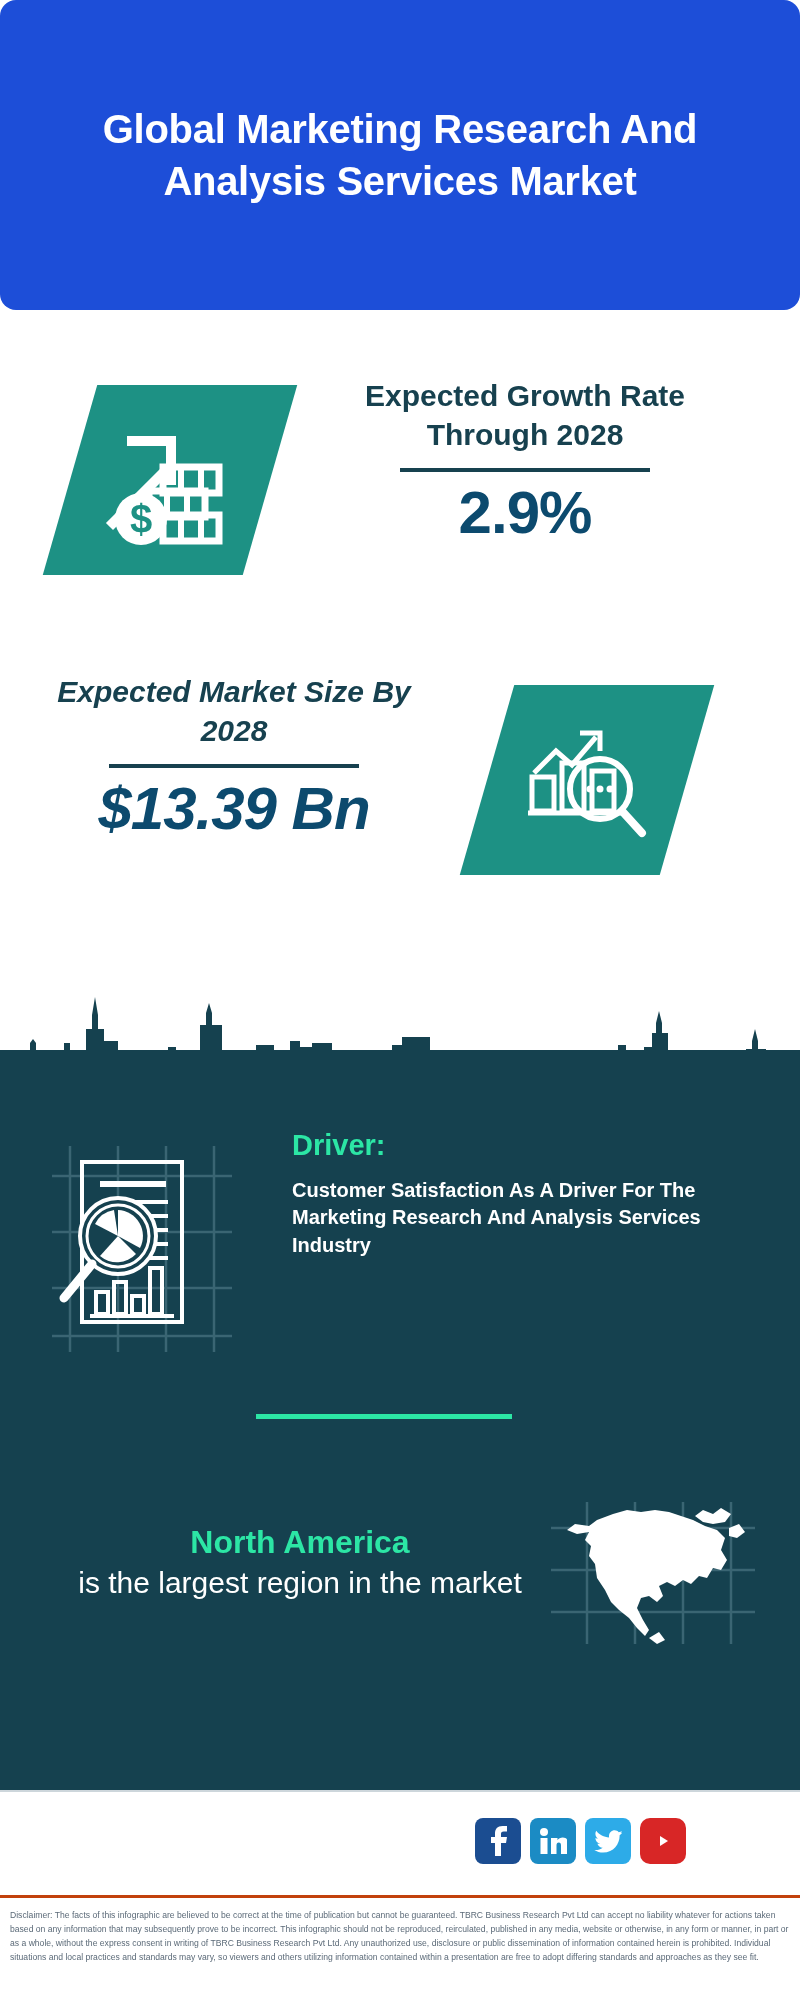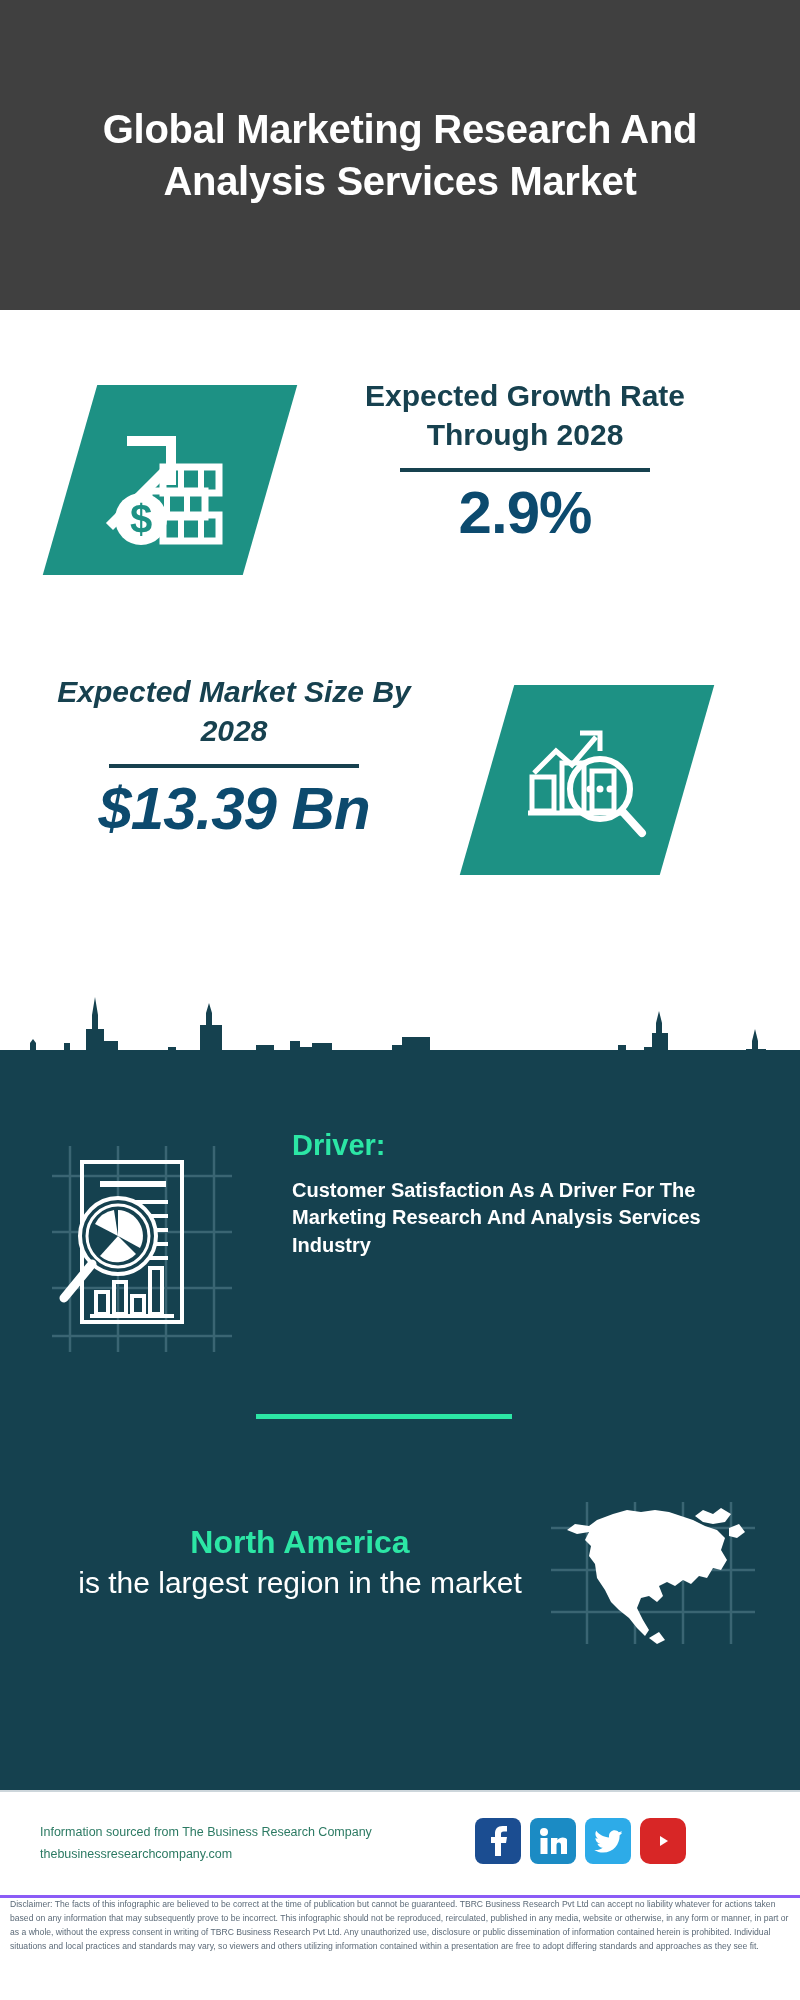--- a/index.html
+++ b/index.html
@@ -6,21 +6,21 @@
   body {
     width:800px; height:2000px; overflow:hidden;
     font-family:"Liberation Sans", sans-serif;
     background:#ffffff;
   }
   .page { position:relative; width:800px; height:2000px; }
 
   
   .header {
     position:absolute; left:0; top:0; width:800px; height:310px;
-    background:#404040; display:flex; align-items:center; justify-content:center;
+    background:#1d4ed8; display:flex; align-items:center; justify-content:center;border-radius:16px;
   }
   .header h1 {
     color:#ffffff; font-size:40px; font-weight:bold; line-height:1.30;
     text-align:center; letter-spacing:-0.3px; padding:0 40px;
   }
 
   
   .mid { position:absolute; left:0; top:310px; width:800px; height:820px; background:#fff; }
 
   
@@ -108,22 +108,22 @@
     display:flex; align-items:center; justify-content:center;
   }
   .soc.fb { background:#1b4d91; }
   .soc.li { background:#1b8bc4; }
   .soc.tw { background:#2dabe8; }
   .soc.yt { background:#d82626; border-radius:10px; }
 
   
   .disclaimer {
     position:absolute; left:0; top:1895px; width:800px; height:105px;
-    background:#ffffff; border-top:3px solid #8b5cf6;
-    padding:0 10px 0 10px;
+    background:#ffffff; border-top:3px solid #c2410c;
+    padding:11px 10px 0 10px;
   }
   .disclaimer p {
     color:#5b6a78; font-size:8.6px; line-height:1.62; text-align:left;
   }
 </style>
 </head>
 <body>
 
 <div class="page">
 
@@ -264,24 +264,20 @@
         </g>
         <path fill="#ffffff" d="M52 22 L44 28 L30 26 L22 32 L32 36 L44 34 L40 42 L46 48 L44 58 L50 66 L52 80 L60 92 L66 104 L74 112 L84 120 L92 130 L100 138 L104 132 L98 122 L92 110 L96 100 L104 98 L112 104 L118 98 L114 88 L122 84 L130 88 L138 82 L146 86 L154 78 L162 80 L168 70 L176 72 L182 62 L176 52 L180 40 L172 32 L160 28 L148 22 L136 18 L124 14 L110 12 L96 14 L82 12 L68 16 Z"></path>
         <path fill="#ffffff" d="M150 18 L158 12 L168 16 L176 10 L186 16 L180 24 L168 26 L158 24 Z"></path>
         <path fill="#ffffff" d="M184 30 L194 26 L200 34 L192 40 L184 38 Z"></path>
         <path fill="#ffffff" d="M104 140 L112 146 L120 142 L114 134 Z"></path>
       </svg>
     </div>
   </div>
 
   <div class="footer">
-    <div class="footer-src">
-      <div>Information sourced from The Business Research Company</div>
-      <div>thebusinessresearchcompany.com</div>
-    </div>
     <div class="socials">
       <a class="soc fb">
         <svg width="22" height="30" viewBox="0 0 22 30">
             <path fill="#fff" d="M14 30V17h5l1-6h-6V8c0-1.6.5-2.6 2.8-2.6H20V0h-4.4C10.3 0 8 2.9 8 7.6V11H4v6h4v13z"></path>
           </svg>
       </a>
       <a class="soc li">
         <svg width="28" height="28" viewBox="0 0 28 28">
             <circle cx="5" cy="5" r="4" fill="#fff"></circle>
             <rect x="1.5" y="11" width="7" height="16" fill="#fff"></rect>

